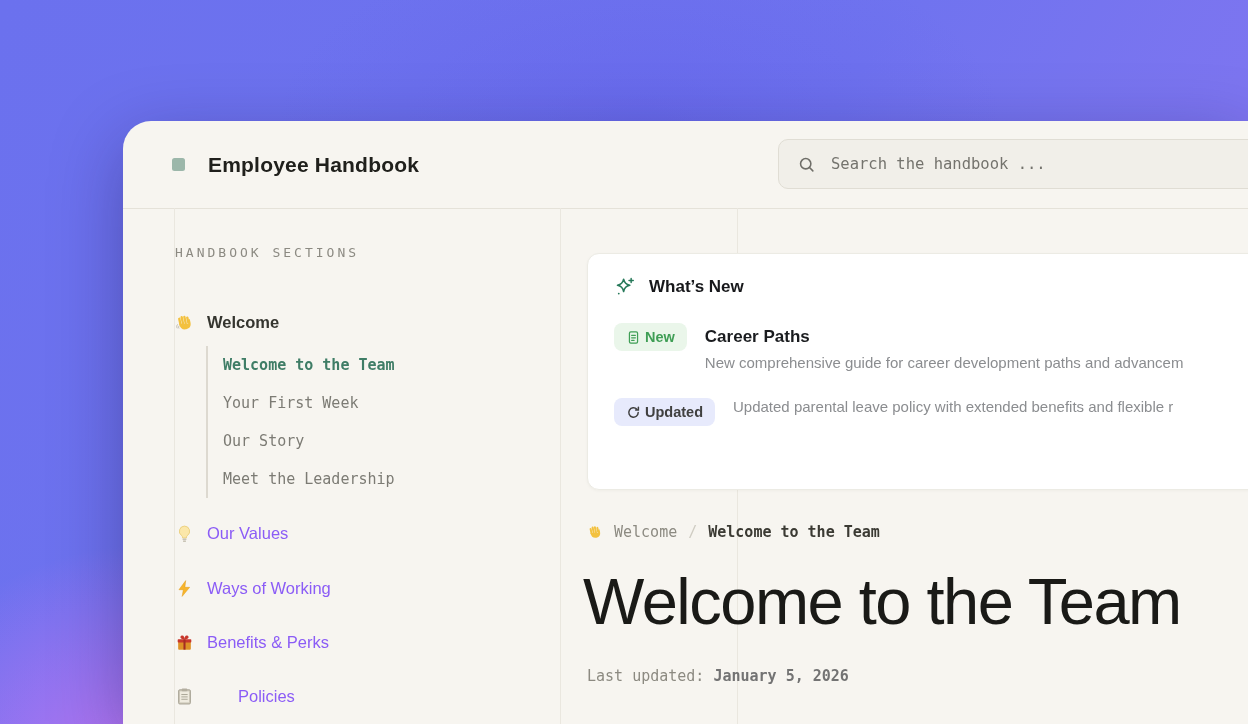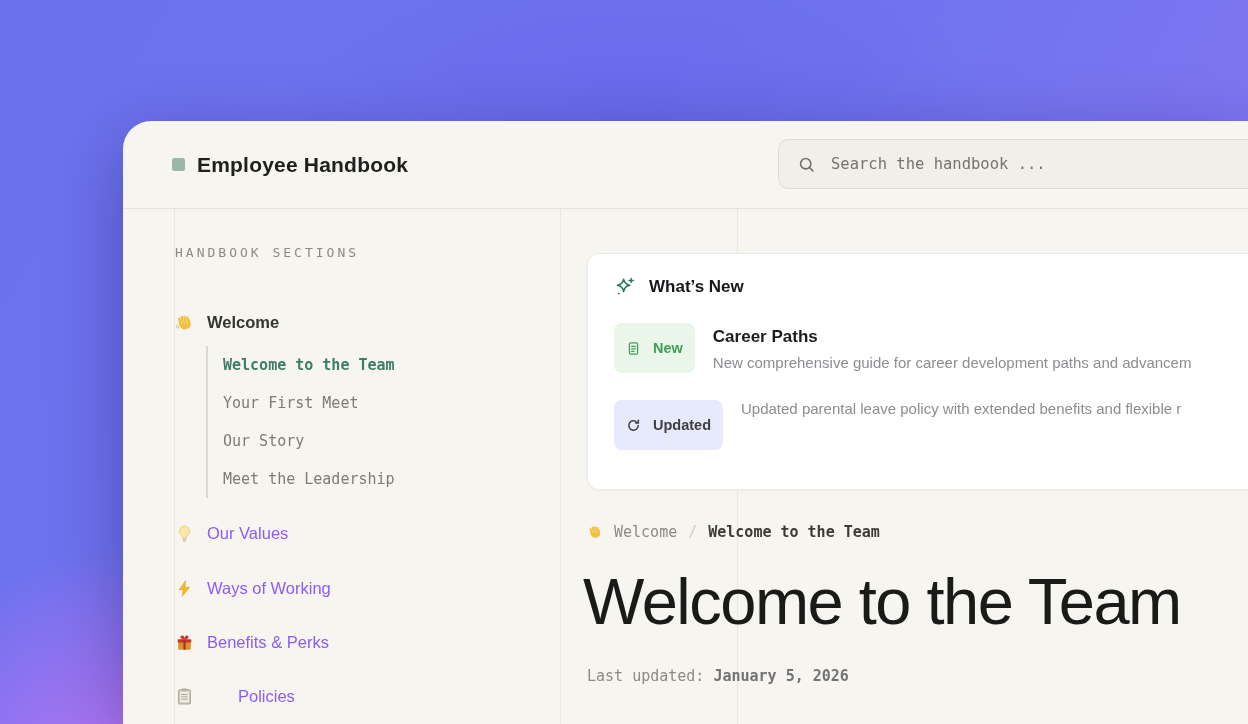--- a/index.html
+++ b/index.html
@@ -6,21 +6,21 @@
   body{width:1248px;height:724px;overflow:hidden;font-family:"Liberation Sans",sans-serif;}
   .stage{position:relative;width:1248px;height:724px;overflow:hidden;
     background:
       radial-gradient(440px 380px at 150px 780px, rgba(208,118,243,.85), rgba(208,118,243,0) 62%),
       radial-gradient(520px 260px at 640px 120px, rgba(88,84,228,.28), rgba(88,84,228,0) 70%),
       linear-gradient(118deg,#6b71ee 0%,#6f73ef 55%,#7d75f0 80%,#8f7af0 100%);}
   .window{position:absolute;left:123px;top:121px;right:0;bottom:0;background:#f7f5f0;
     border-radius:28px 0 0 0;box-shadow:0 20px 70px rgba(25,18,70,.35);}
   
   .header{position:absolute;left:0;right:0;top:0;height:87px;border-bottom:1px solid #e5e2d9;}
-  .brand{position:absolute;left:49px;top:0;height:87px;display:flex;align-items:center;gap:12px;text-align:right;}
+  .brand{position:absolute;left:49px;top:0;height:87px;display:flex;align-items:center;gap:23px;text-align:right;}
   .logo{width:13px;height:13px;background:#9cb7aa;border-radius:2.5px;}
   .brand-title{font-size:21px;font-weight:700;color:#20201c;letter-spacing:.2px;}
   .search{position:absolute;left:655px;top:18px;right:-16px;height:50px;background:#f1efe9;
     border:1px solid #e0ddd4;border-radius:10px;display:flex;align-items:center;padding-left:18px;gap:13px;box-sizing:border-box;}
   .search input{background:transparent;border:none;outline:none;width:100%;
     font-family:"DejaVu Sans Mono",monospace;font-size:15.5px;color:#55544e;}
   .search input::placeholder{color:#74736d;opacity:1;}
   
   .vline{position:absolute;top:87px;bottom:0;width:1px;background:#eae7df;}
   .vl-a{left:51px;} .vl-b{left:437px;} .vl-c{left:614px;}
@@ -35,21 +35,21 @@
   .sub-item{height:38px;display:flex;align-items:center;font-family:"DejaVu Sans Mono",monospace;
     font-size:15px;color:#7c7b74;cursor:pointer;}
   .sub-item.active{color:#3f7d66;font-weight:700;}
   
   .card{position:absolute;left:464px;top:132px;width:740px;height:237px;background:#fff;
     border:1px solid #ecebe4;border-radius:12px;box-shadow:0 1px 3px rgba(50,45,25,.04);
     padding:22px 26px;box-sizing:border-box;}
   .card-head{display:flex;align-items:center;gap:13px;margin-bottom:25px;}
   .card-title{font-size:17px;font-weight:700;color:#17181b;}
   .wn-row{display:flex;align-items:flex-start;gap:18px;margin-bottom:27px;cursor:pointer;}
-  .badge{display:inline-flex;align-items:center;gap:12px;height:28px;padding:11px 12px;border-radius:8px;
+  .badge{display:inline-flex;align-items:center;gap:4px;height:28px;padding:0 12px;border-radius:8px;
     font-size:14.5px;font-weight:700;flex:0 0 auto;}
   .badge.new{background:#eaf6ea;color:#3f9e55;}
   .badge.updated{background:#e7eafc;color:#404040;text-align:right;}
   .wn-title{font-size:17px;font-weight:700;color:#1a1c1f;margin:4px 0 7px;}
   .wn-desc{font-size:15px;color:#8b8d90;white-space:nowrap;}
   
   .breadcrumb{position:absolute;left:464px;top:402px;display:flex;align-items:center;gap:11px;
     font-family:"DejaVu Sans Mono",monospace;font-size:15px;color:#8c8a81;}
   .crumb-sep{color:#cfccc2;}
   .crumb-current{color:#3b3a33;font-weight:700;}
@@ -99,21 +99,21 @@
             <rect x="15.4" y="5.2" width="3" height="9" rx="1.5" fill="#f3c13f"></rect>
             <path d="M5.2 12c0 5.7 2.7 8.9 7.4 8.9 4.4 0 7-2.7 7-7.2V9.2l-3 1v4" fill="#f3c13f"></path>
           </g>
         </svg>
       </span>
       <span class="sb-label">Welcome</span>
     </div>
 
     <div class="subnav">
       <div class="sub-item active">Welcome to the Team</div>
-      <div class="sub-item">Your First Meet</div>
+      <div class="sub-item">Your First Week</div>
       <div class="sub-item">Our Story</div>
       <div class="sub-item">Meet the Leadership</div>
     </div>
 
     <div class="sb-item" style="top:400px;">
       <span class="em">
         <svg viewBox="0 0 24 24">
           <path d="M12 2.6a6.6 6.6 0 0 0-3.7 12c.7.5 1.2 1.3 1.2 2.1v1h5v-1c0-.8.5-1.6 1.2-2.1a6.6 6.6 0 0 0-3.7-12z" fill="#fbe7a9" stroke="#e6c76b" stroke-width="0.9"></path>
           <rect x="9.4" y="18.4" width="5.2" height="2" rx="1" fill="#c9c4b6"></rect>
           <rect x="10" y="20.9" width="4" height="1.7" rx="0.85" fill="#c9c4b6"></rect>

